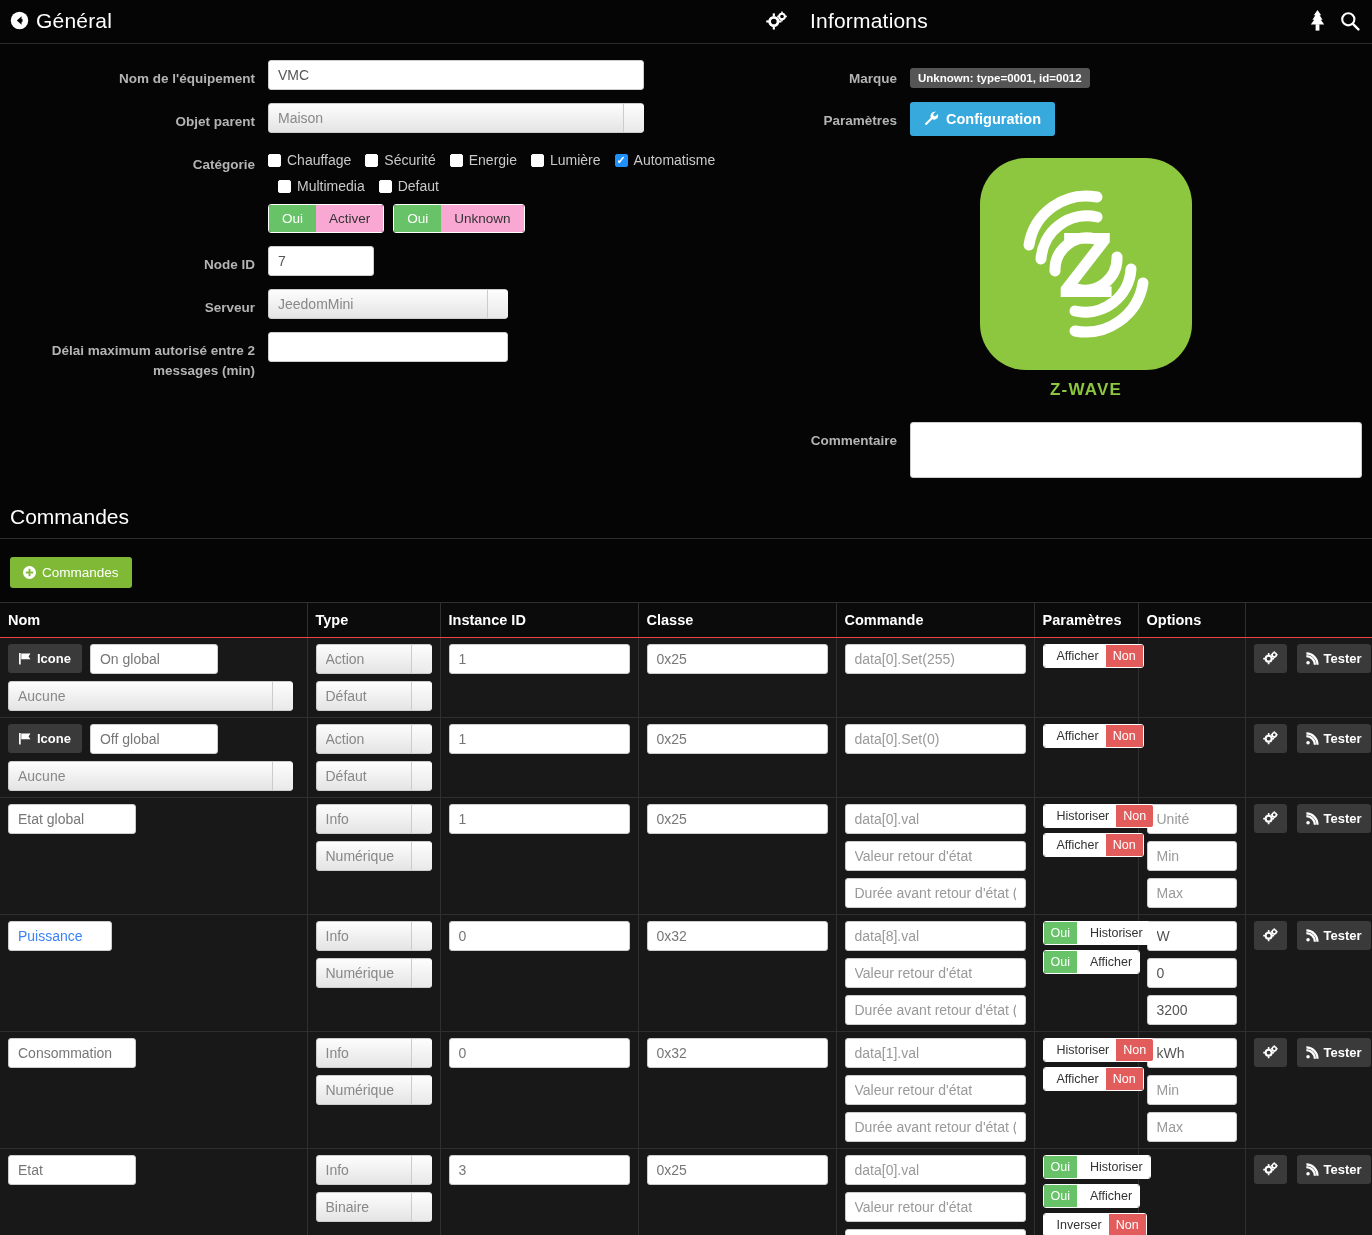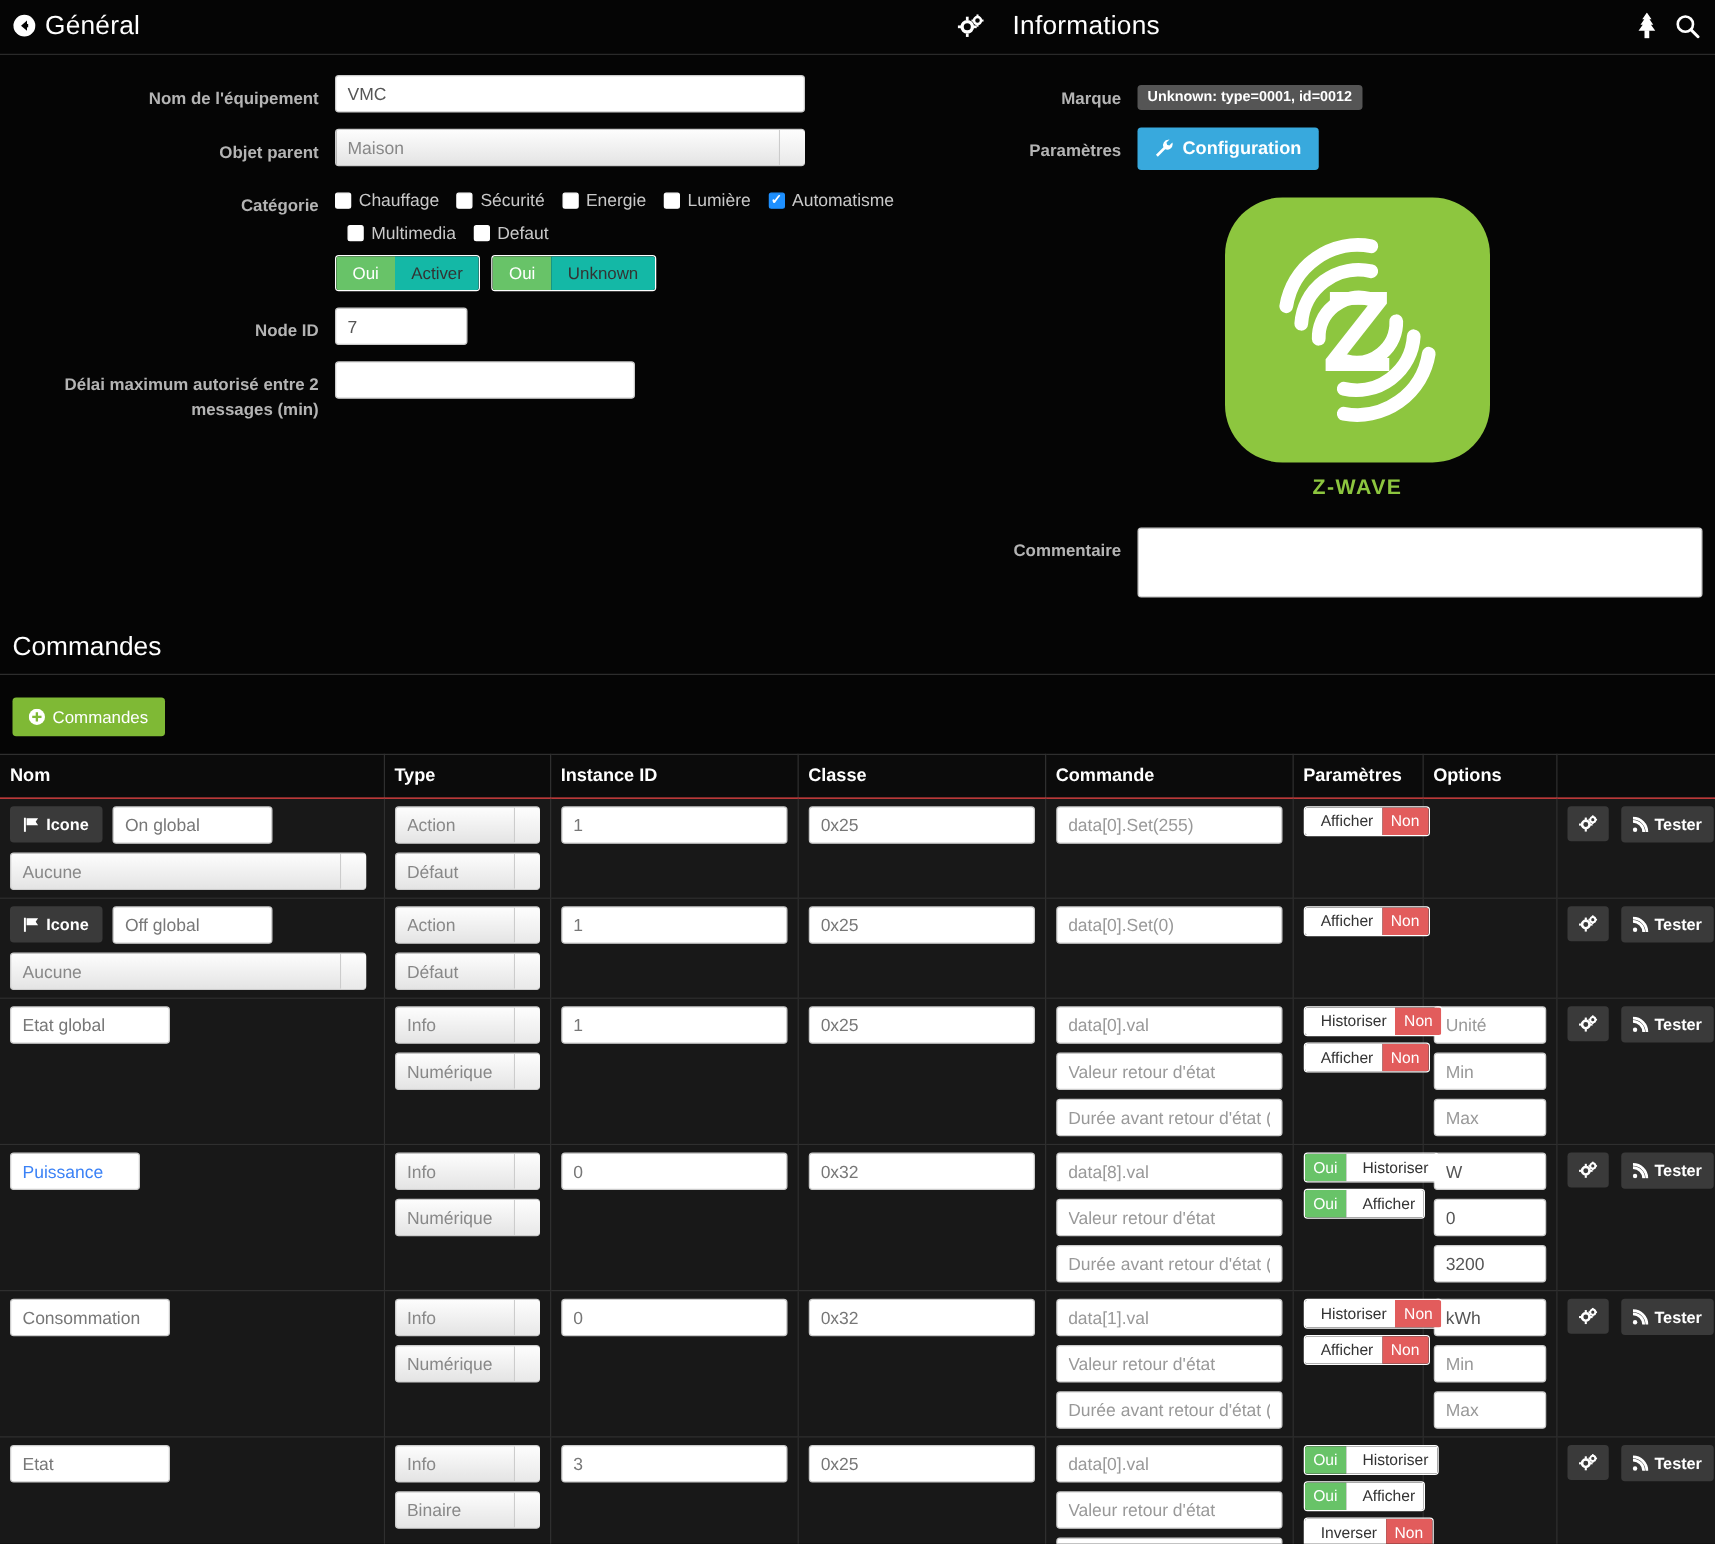--- a/index.html
+++ b/index.html
@@ -83,21 +83,21 @@
     content: "✓"; color: #fff; font-size: 11px; line-height: 13px;
     position: absolute; left: 1px; top: -1px; font-weight: bold;
   }
   .cat span.lb { color: #c9c9c9; font-size: 14px; }
   .cat-line.indent { padding-left: 10px; }
 
   
   .toggles { display: flex; gap: 9px; margin-top: 4px; }
   .tgl { display: inline-flex; border-radius: 3px; overflow: hidden; border: 1px solid #fff; }
   .tgl .on { background: #68c368; color: #fff; padding: 6px 13px; font-size: 13.5px; }
-  .tgl .off { background: #14b8a6; color: #333; padding: 6px 13px; font-size: 13.5px; }
+  .tgl .off { background: #f9a8d4; color: #333; padding: 6px 13px; font-size: 13.5px; }
 
   
   .badge {
     display: inline-block; background: #555; color: #fff;
     font-size: 11.5px; font-weight: bold; padding: 4px 8px; border-radius: 3px;
   }
   .btn-config {
     display: inline-flex; align-items: center; gap: 7px;
     background: #38a9dd; color: #fff; border: none; border-radius: 3px;
     padding: 9px 14px; font-size: 14.5px; font-weight: bold;
@@ -162,21 +162,21 @@
   .stackin input.txt:last-child { margin-bottom: 0; }
 
   
   .ptgl { display: inline-flex; border-radius: 3px; overflow: hidden; border: 1px solid #fff; margin-bottom: 5px; }
   .ptgl .seg { padding: 4px 7px; font-size: 12.5px; white-space: nowrap; }
   .ptgl .white { background: #fff; color: #333; padding-left: 13px; }
   .ptgl .red   { background: #e25c5c; color: #fff; }
   .ptgl .green { background: #68c368; color: #fff; }
   .pcol { display: flex; flex-direction: column; align-items: flex-start; }
 
-  .acts { display: flex; align-items: center; gap: 10px; }
+  .acts { display: flex; gap: 10px; }
   .btn-dark {
     display: inline-flex; align-items: center; gap: 5px;
     background: #3a3a3a; color: #fff; border: none; border-radius: 3px;
     padding: 7px 9px; font-size: 13px; font-weight: bold;
     font-family: "Liberation Sans", sans-serif; cursor: pointer;
   }
   svg { display: block; }
 </style>
 </head>
 <body>
@@ -291,20 +291,34 @@
           </div>
         </div>
 
         <div class="row" style="">
           <div class="lbl">Node ID</div>
           <div class="ctl">
             <input class="txt" style="width: 106px;" value="7">
           </div>
         </div>
 
+        <div class="row">
+          <div class="lbl">Serveur</div>
+          <div class="ctl">
+            <span class="selwrap">
+              <select class="sel" style="width:240px">
+                <option>JeedomMini</option>
+              </select>
+              <span class="caret">
+                  <b>▲</b>
+                  <b>▼</b>
+                </span>
+            </span>
+          </div>
+        </div>
 
         <div class="row">
           <div class="lbl">Délai maximum autorisé entre 2 messages (min)</div>
           <div class="ctl">
             <input class="txt" style="width: 240px;" value="">
           </div>
         </div>
 
       </div>
     </div>

